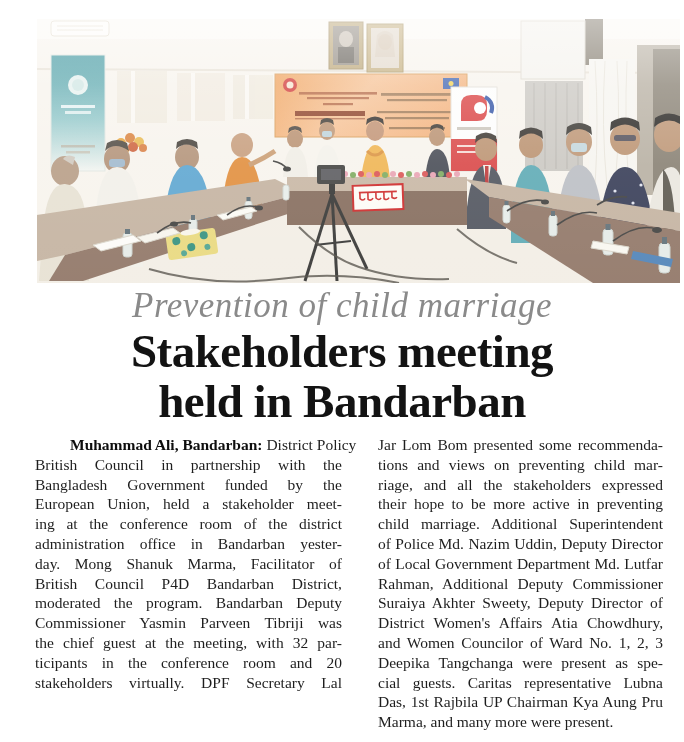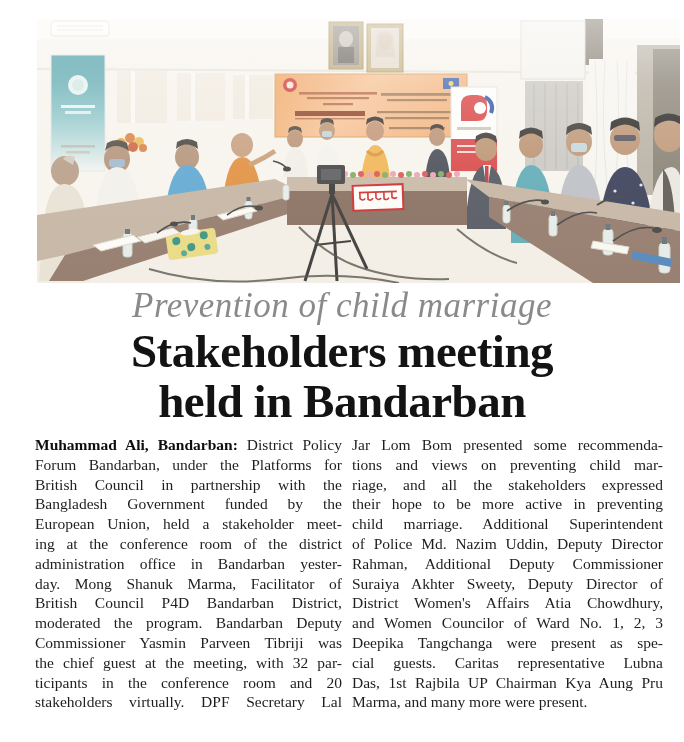--- a/index.html
+++ b/index.html
@@ -24,30 +24,30 @@
     text-align: center; font-weight: bold; font-size: 47px;
     line-height: 50px; color: #131313; letter-spacing: -0.5px;
   }
   .headline span { display: block; }
   .columns {
     position: absolute; top: 435px; left: 35px; width: 628px;
     display: flex; gap: 10px;
     font-size: 15.5px; color: #1e1e1e;
   }
   .col { width: 307px; }
-  .col + .col { width: 311px; }
+  .col + .col { width: 311px; margin-left: 26px; }
   .body-line {
     white-space: nowrap;
     text-align: justify;
     -moz-text-align-last: justify;
     text-align-last: justify;
     height: 19.8px; line-height: 19.8px;
   }
   .body-line.last { text-align-last: left; -moz-text-align-last: left; }
-  .body-line b { font-weight: bold; color: #0e0e0e; }
+  .body-line b { font-weight: bold; color: #0e0e0e; margin-left: 35px; }
 </style>
 </head>
 <body>
 
 <div class="page">
 
   <figure class="photo">
     <svg viewBox="0 0 643 264" xmlns="http://www.w3.org/2000/svg">
       <defs>
         <linearGradient id="wash" x1="0" y1="0" x2="0" y2="1">
@@ -341,41 +341,41 @@
   <div class="kicker">Prevention of child marriage</div>
 
   <h1 class="headline">
     <span>Stakeholders meeting</span>
     <span>held in Bandarban</span>
   </h1>
 
   <div class="columns">
     <div class="col">
         <div class="body-line"><b>Muhammad Ali, Bandarban:</b> District Policy</div>
-        <div class="body-line">Forum Bandarban, under the Platforms for</div>
         <div class="body-line">British Council in partnership with the</div>
         <div class="body-line">Bangladesh Government funded by the</div>
         <div class="body-line">European Union, held a stakeholder meet-</div>
         <div class="body-line">ing at the conference room of the district</div>
         <div class="body-line">administration office in Bandarban yester-</div>
         <div class="body-line">day. Mong Shanuk Marma, Facilitator of</div>
         <div class="body-line">British Council P4D Bandarban District,</div>
         <div class="body-line">moderated the program. Bandarban Deputy</div>
         <div class="body-line">Commissioner Yasmin Parveen Tibriji was</div>
         <div class="body-line">the chief guest at the meeting, with 32 par-</div>
         <div class="body-line">ticipants in the conference room and 20</div>
         <div class="body-line">stakeholders virtually. DPF Secretary Lal</div>
       </div>
     <div class="col">
         <div class="body-line">Jar Lom Bom presented some recommenda-</div>
         <div class="body-line">tions and views on preventing child mar-</div>
         <div class="body-line">riage, and all the stakeholders expressed</div>
         <div class="body-line">their hope to be more active in preventing</div>
         <div class="body-line">child marriage. Additional Superintendent</div>
         <div class="body-line">of Police Md. Nazim Uddin, Deputy Director</div>
+        <div class="body-line">of Local Government Department Md. Lutfar</div>
         <div class="body-line">Rahman, Additional Deputy Commissioner</div>
         <div class="body-line">Suraiya Akhter Sweety, Deputy Director of</div>
         <div class="body-line">District Women's Affairs Atia Chowdhury,</div>
         <div class="body-line">and Women Councilor of Ward No. 1, 2, 3</div>
         <div class="body-line">Deepika Tangchanga were present as spe-</div>
         <div class="body-line">cial guests. Caritas representative Lubna</div>
         <div class="body-line">Das, 1st Rajbila UP Chairman Kya Aung Pru</div>
         <div class="body-line last">Marma, and many more were present.</div>
       </div>
   </div>

